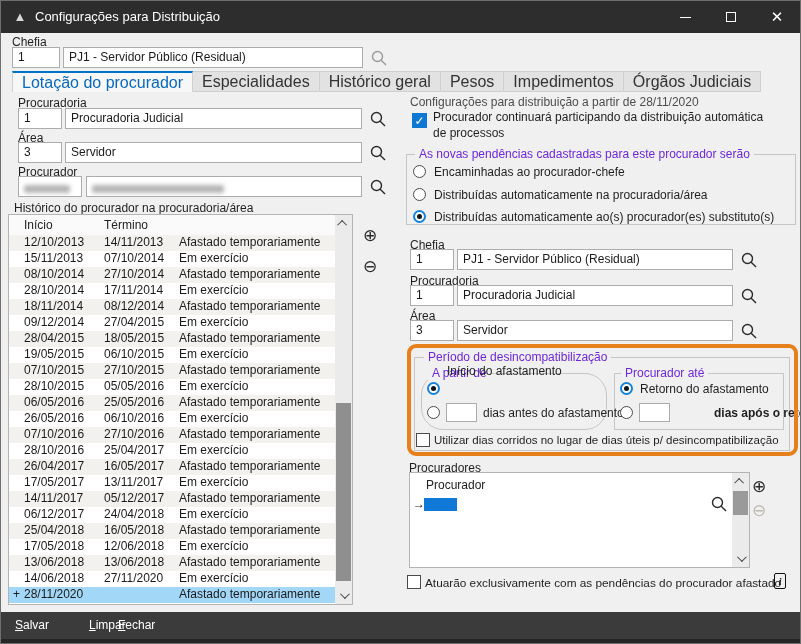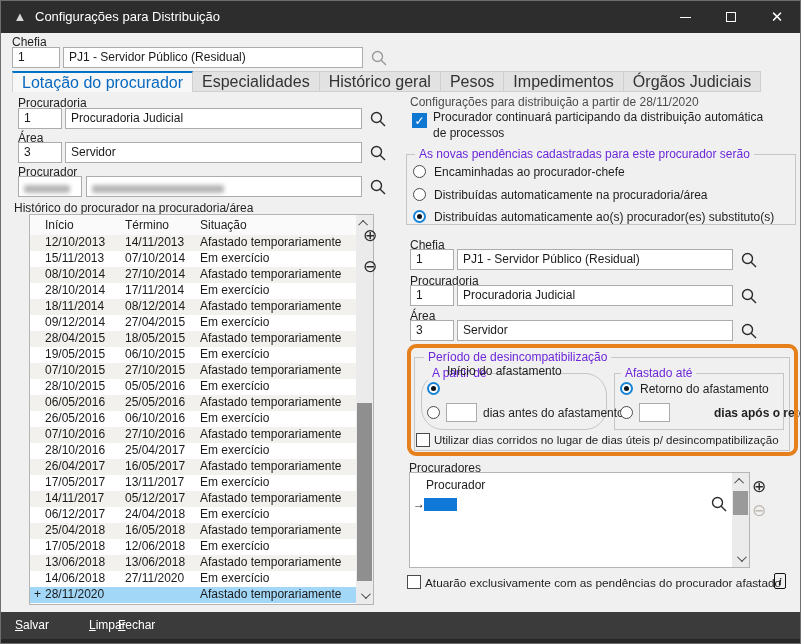--- a/index.html
+++ b/index.html
@@ -51,21 +51,21 @@
 
   .procd-label  { left:17px; top:164px; }
   .procd-code   { left:17px; top:175px; width:64px; }
   .procd-name   { left:85px; top:175px; width:276px; }
   .procd-search { left:368px; top:177px; }
   .redact { display:inline-block; background:#b5b5b5; filter:blur(2px); border-radius:2px;
             vertical-align:middle; margin-top:5px; }
 
   
   .hist-label { left:13px; top:200px; }
-  .hist-table { position:absolute; left:28px; top:213px; width:345px; height:391px;
+  .hist-table { position:absolute; left:7px; top:213px; width:345px; height:391px;
                 background:#fff; border:1px solid #b4b4b4; }
   .hist-head { position:absolute; left:0; top:0; right:17px; height:20px; background:#fafafa;
                display:flex; align-items:center; color:#222; }
   .hist-head span, .hrow span { display:block; white-space:nowrap; overflow:hidden; }
   .col-ind { width:15px; text-align:center; flex:none; }
   .col-1 { width:80px; flex:none; } .col-2 { width:75px; flex:none; } .col-3 { flex:1; }
   .hist-body { position:absolute; left:0; top:20px; right:17px; bottom:0; overflow:hidden; }
   .hrow { height:16px; display:flex; align-items:flex-start; }
   .hist-body .hrow:nth-child(odd) { background:#f2f1ee; }
   .hist-body .hrow.selected { background:#a3d7f7; }
@@ -238,21 +238,20 @@
         <line x1="11.2" y1="11.2" x2="16" y2="16" stroke="#2b2b2b" stroke-width="1.4"></line>
       </svg>
   </span>
 
   <span class="lbl hist-label">Histórico do procurador na procuradoria/área</span>
   <div class="hist-table">
     <div class="hist-head">
       <span class="col-ind"></span>
       <span class="col-1">Início</span>
       <span class="col-2">Término</span>
-      <span class="col-3">Situação</span>
     </div>
     <div class="hist-body" id="history-rows">
         <div class="hrow">
       <span class="col-ind"></span>
       <span class="col-1">12/10/2013</span>
       <span class="col-2">14/11/2013</span>
       <span class="col-3">Afastado temporariamente</span>
     </div>
         <div class="hrow">
       <span class="col-ind"></span>
@@ -445,21 +444,21 @@
       </svg>
   </span>
 
   <div class="groupbox gb-periodo">
     <span class="legend">Período de desincompatibilização</span>
   </div>
   <div class="groupbox gb-apartir">
     <span class="legend">A partir de</span>
   </div>
   <div class="groupbox gb-aplic">
-    <span class="legend">Afastado até</span>
+    <span class="legend">Procurador até</span>
   </div>
 
   <span class="radio sel r-ini"></span>
   <span class="lbl t-ini">Início do afastamento</span>
   <span class="radio r-dant"></span>
   <div class="field in-dant"></div>
   <span class="lbl t-dant">dias antes do afastamento</span>
 
   <span class="radio sel r-ret"></span>
   <span class="lbl t-ret">Retorno do afastamento</span>

